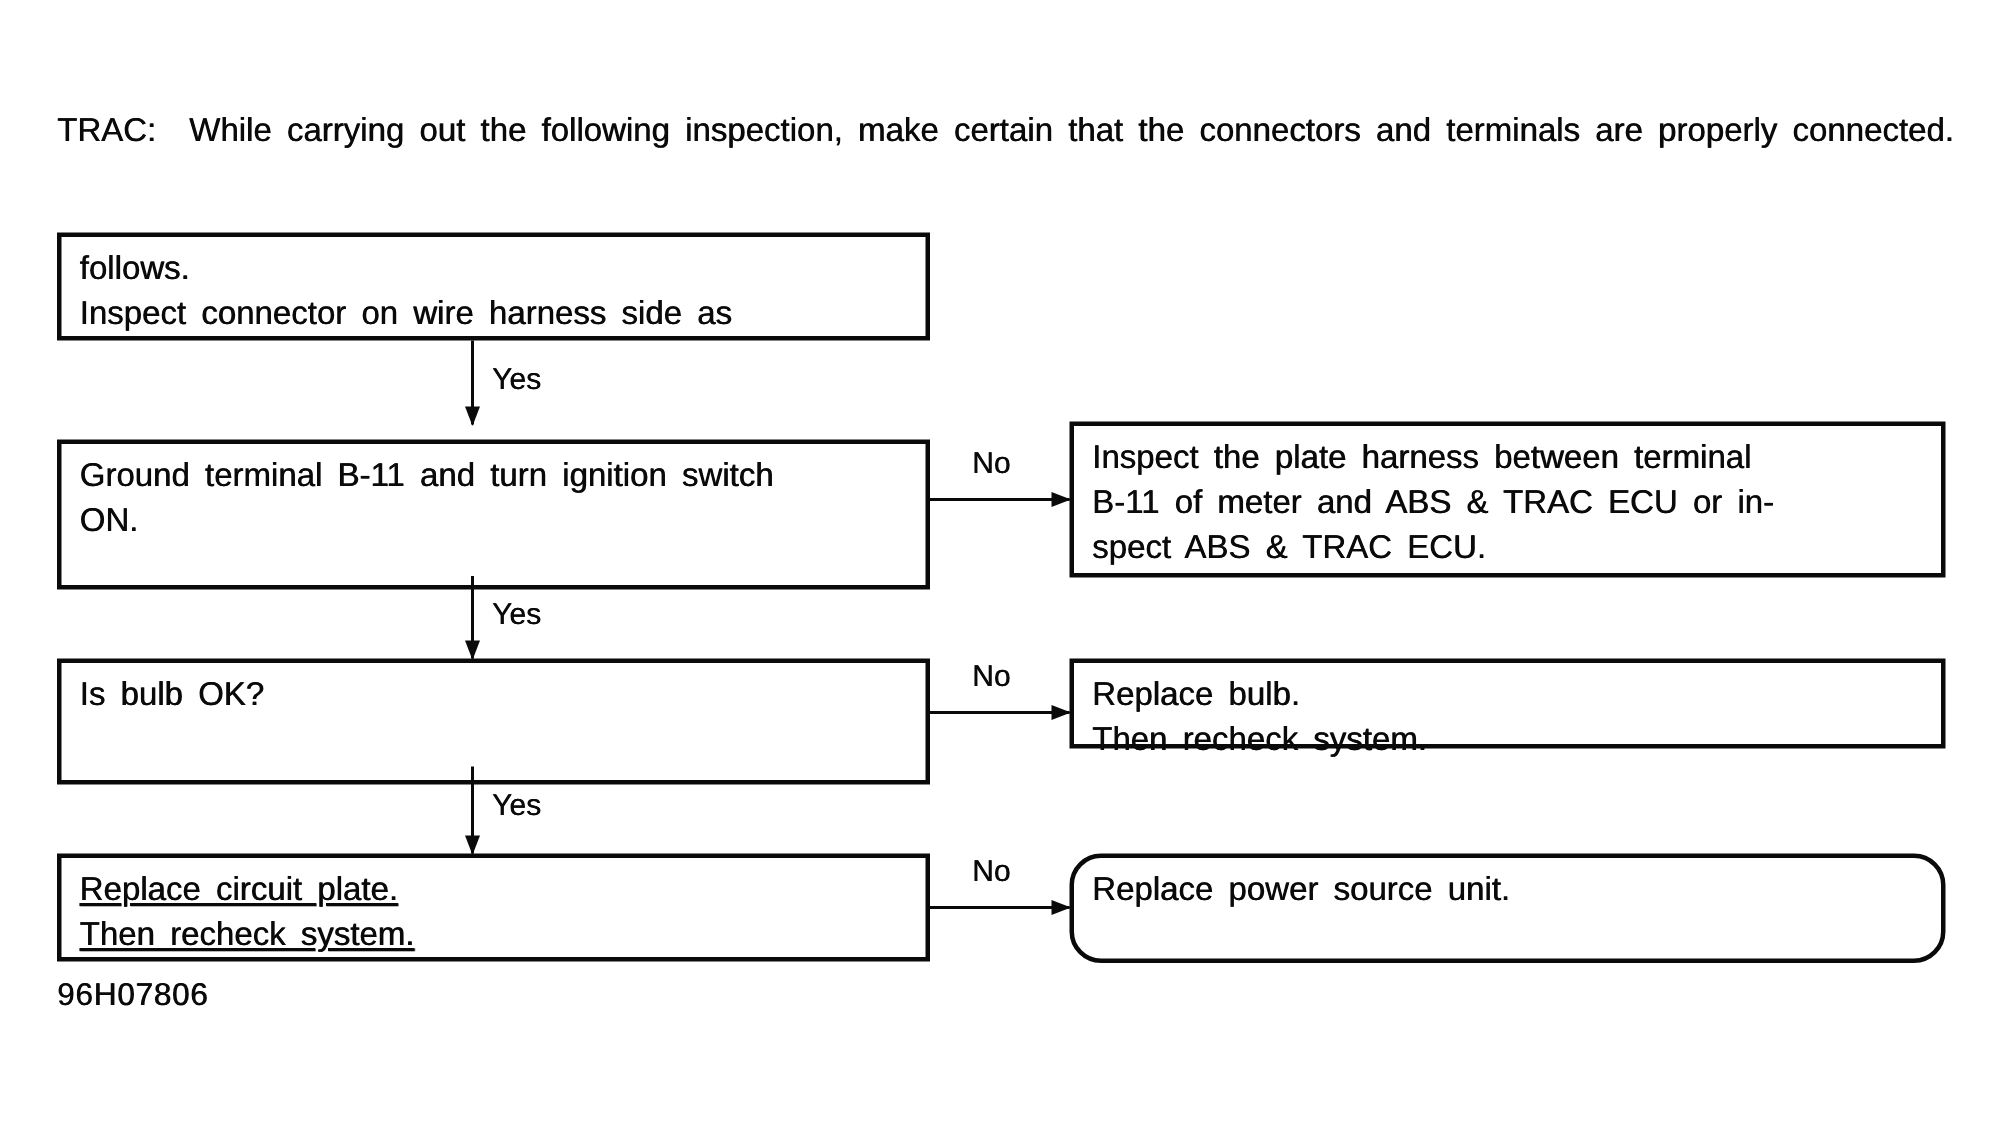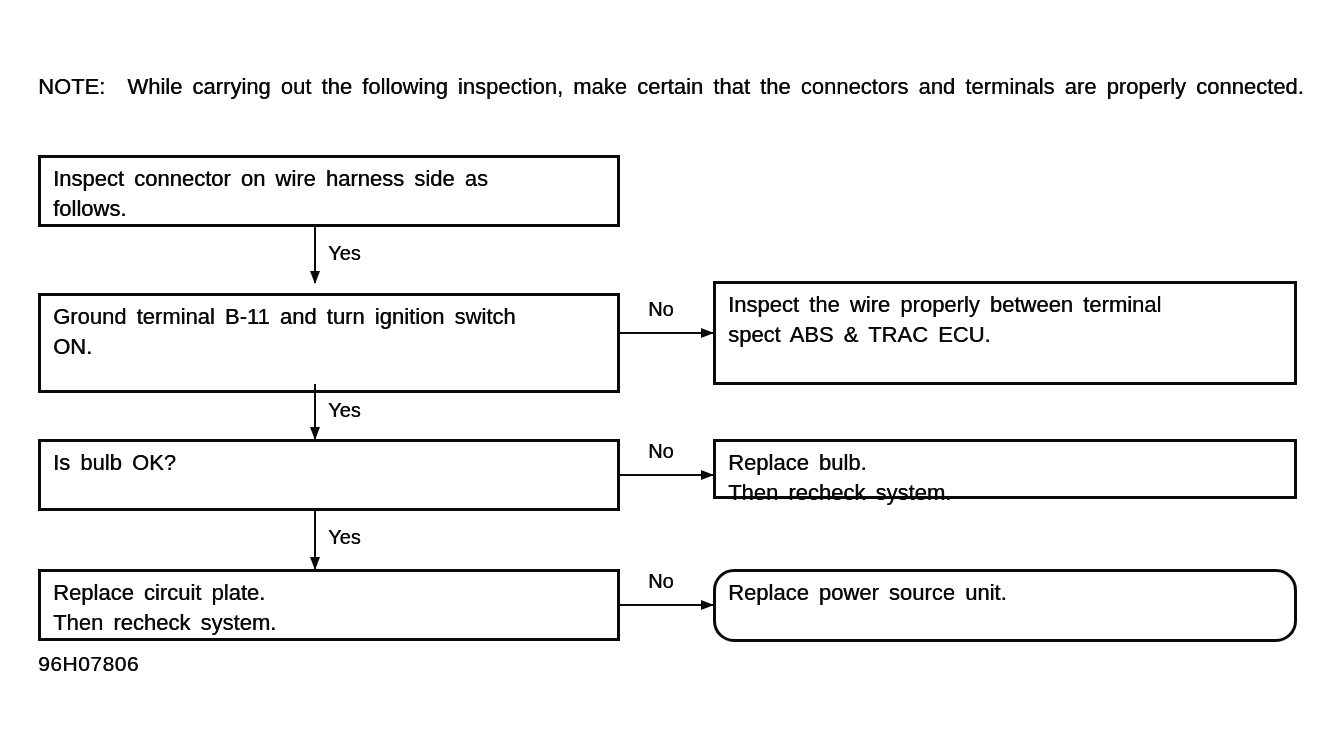--- a/index.html
+++ b/index.html
@@ -50,44 +50,45 @@
     position:absolute;left:38px;top:652px;
     font-size:21px;letter-spacing:0.5px;
   }
 </style>
 </head>
 <body>
 
 <div class="canvas">
 
   <p class="note" style="margin:0;">
-    <span class="prefix">NOTE:</span><span>While carrying out the following inspection, make certain that the connectors and terminals are properly connected.</span>
+    <span class="prefix">TRAC:</span><span>While carrying out the following inspection, make certain that the connectors and terminals are properly connected.</span>
   </p>
 
   <div class="flow-box col-left" style="top:155px;height:72px;">
+      <div>follows.</div>
       <div>Inspect connector on wire harness side as</div>
-      <div>follows.</div>
     </div>
 
   <div class="flow-box col-left" style="top:293px;height:100px;">
       <div>Ground terminal B-11 and turn ignition switch</div>
       <div>ON.</div>
     </div>
 
-  <div class="flow-box col-left" style="top:439px;height:72px;">
+  <div class="flow-box col-left" style="top:439px;height:84px;">
       <div>Is bulb OK?</div>
     </div>
 
-  <div class="flow-box col-left" style="top:569px;height:72px;">
+  <div class="flow-box col-left" style="top:569px;height:72px;text-decoration:underline;">
       <div>Replace circuit plate.</div>
       <div>Then recheck system.</div>
     </div>
 
   <div class="flow-box col-right" style="top:281px;height:104px;">
-      <div>Inspect the wire properly between terminal</div>
+      <div>Inspect the plate harness between terminal</div>
+      <div>B-11 of meter and ABS &amp; TRAC ECU or in-</div>
       <div>spect ABS &amp; TRAC ECU.</div>
     </div>
 
   <div class="flow-box col-right" style="top:439px;height:60px;">
       <div>Replace bulb.</div>
       <div>Then recheck system.</div>
     </div>
 
   <div class="flow-box col-right" style="top:569px;height:73px;border-radius:21px;">
       <div>Replace power source unit.</div>

